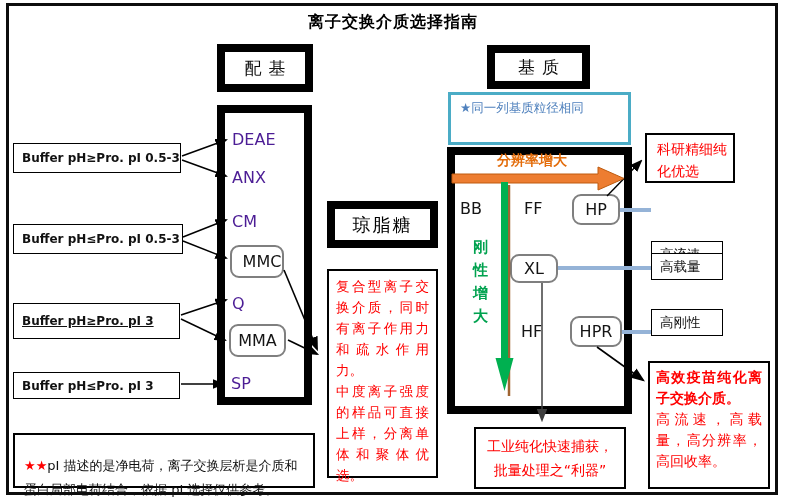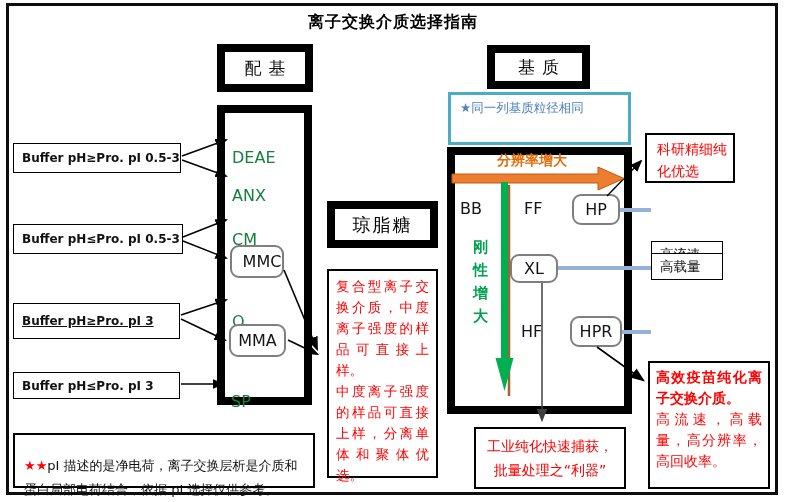--- a/index.html
+++ b/index.html
@@ -6,21 +6,21 @@
   #page{position:relative;width:786px;height:502px;background:#fff;
         font-family:"DejaVu Sans","Liberation Sans",sans-serif;color:#000;overflow:hidden;}
   .abs{position:absolute;box-sizing:border-box;}
   .frame{left:6px;top:3px;width:772px;height:492px;border:3px solid #0d0d0d;}
   .title{left:0;top:12px;width:786px;text-align:center;font-size:16px;font-weight:bold;letter-spacing:1px;}
   .cyanbox{border:8px solid #000000;background:#fff;display:flex;align-items:center;justify-content:center;}
   .hdr{font-size:17px;letter-spacing:7px;text-indent:7px;color:#111;}
   .whitebox{border:2px solid #000;background:#fff;}
   .buffer{border:1.5px solid #000;background:#fff;display:flex;align-items:center;
           padding-left:8px;font-size:12px;font-weight:bold;color:#111;}
-  .litem{font-size:16px;color:#15803d;margin-top:18px;}
+  .litem{font-size:16px;color:#4c1d95;}
   .rnd{border:2px solid #7F7F7F;border-radius:9px;background:#fff;display:flex;
        align-items:center;justify-content:center;font-size:16px;color:#151515;}
   .rednote{color:#FF0000;font-size:13.5px;line-height:21px;text-align:justify;}
   .bluenote{color:#4F81BD;font-size:12.5px;line-height:22px;}
   .orange-label{color:#E36C0A;font-weight:bold;font-size:14px;}
   .green-label{color:#00A24F;font-weight:bold;font-size:15px;line-height:23px;
                width:17px;word-break:break-all;text-align:right;}
   .cell{font-size:16px;color:#151515;}
   .callout{border:1.5px solid #000;background:#fff;font-size:13.5px;color:#111;
            display:flex;align-items:center;padding-left:8px;}
@@ -57,21 +57,21 @@
   <div class="abs buffer" style="left:13px;top:143px;width:168px;height:30px;">Buffer pH≥Pro. pI 0.5-3</div>
   <div class="abs buffer" style="left:13px;top:224px;width:170px;height:30px;">Buffer pH≤Pro. pI 0.5-3</div>
   <div class="abs buffer" style="left:13px;top:303px;width:167px;height:36px;text-decoration:underline;">Buffer pH≥Pro. pI 3</div>
   <div class="abs buffer" style="left:13px;top:372px;width:167px;height:27px;">Buffer pH≤Pro. pI 3</div>
 
   <div class="abs cyanbox" style="left:327px;top:201px;width:111px;height:47px;">
     <span style="font-size:18px;letter-spacing:2px;">琼脂糖</span>
   </div>
 
   <div class="abs whitebox rednote" style="left:327px;top:269px;width:111px;height:209px;padding:5px 7px;">
-    <div>复合型离子交换介质，中度离子强度的样品可直接上样。</div>
+    <div>复合型离子交换介质，同时有离子作用力和疏水作用力。</div>
     <div>中度离子强度的样品可直接上样，分离单体和聚体优选。</div>
   </div>
 
   <div class="abs cyanbox" style="left:487px;top:45px;width:103px;height:44px;">
     <span class="hdr">基质</span>
   </div>
 
   <div class="abs" style="left:448px;top:92px;width:183px;height:53px;border:3px solid #4BACC6;
        box-sizing:border-box;padding:2px 0 0 9px;background:#fff;">
     <div class="bluenote">★同一列基质粒径相同</div>
@@ -94,20 +94,21 @@
   <div class="abs cell" style="left:521px;top:322px;">HF</div>
   <div class="abs rnd" style="left:570px;top:316px;width:52px;height:31px;">
     <span>HPR</span>
   </div>
 
   <div class="abs redbox" style="left:645px;top:133px;width:90px;height:50px;font-size:14px;
        line-height:22px;padding:3px 0 0 10px;">科研精细纯化优选</div>
 
   <div class="abs callout" style="left:651px;top:197px;width:72px;height:27px;margin-top:44px;">高流速</div>
   <div class="abs callout" style="left:651px;top:253px;width:72px;height:27px;">高载量</div>
+  <div class="abs callout" style="left:651px;top:309px;width:72px;height:27px;">高刚性</div>
 
   <div class="abs redbox" style="left:648px;top:361px;width:122px;height:128px;font-size:14px;
        line-height:21px;padding:4px 6px;text-align:justify;">
     <div style="font-weight:bold;">高效疫苗纯化离子交换介质。</div>
     <div>高流速，高载量，高分辨率，高回收率。</div>
   </div>
 
   <div class="abs redbox" style="left:474px;top:427px;width:152px;height:62px;font-size:14px;
        line-height:24px;display:flex;align-items:center;justify-content:center;text-align:center;padding:0 6px;">工业纯化快速捕获，批量处理之“利器”</div>
 

